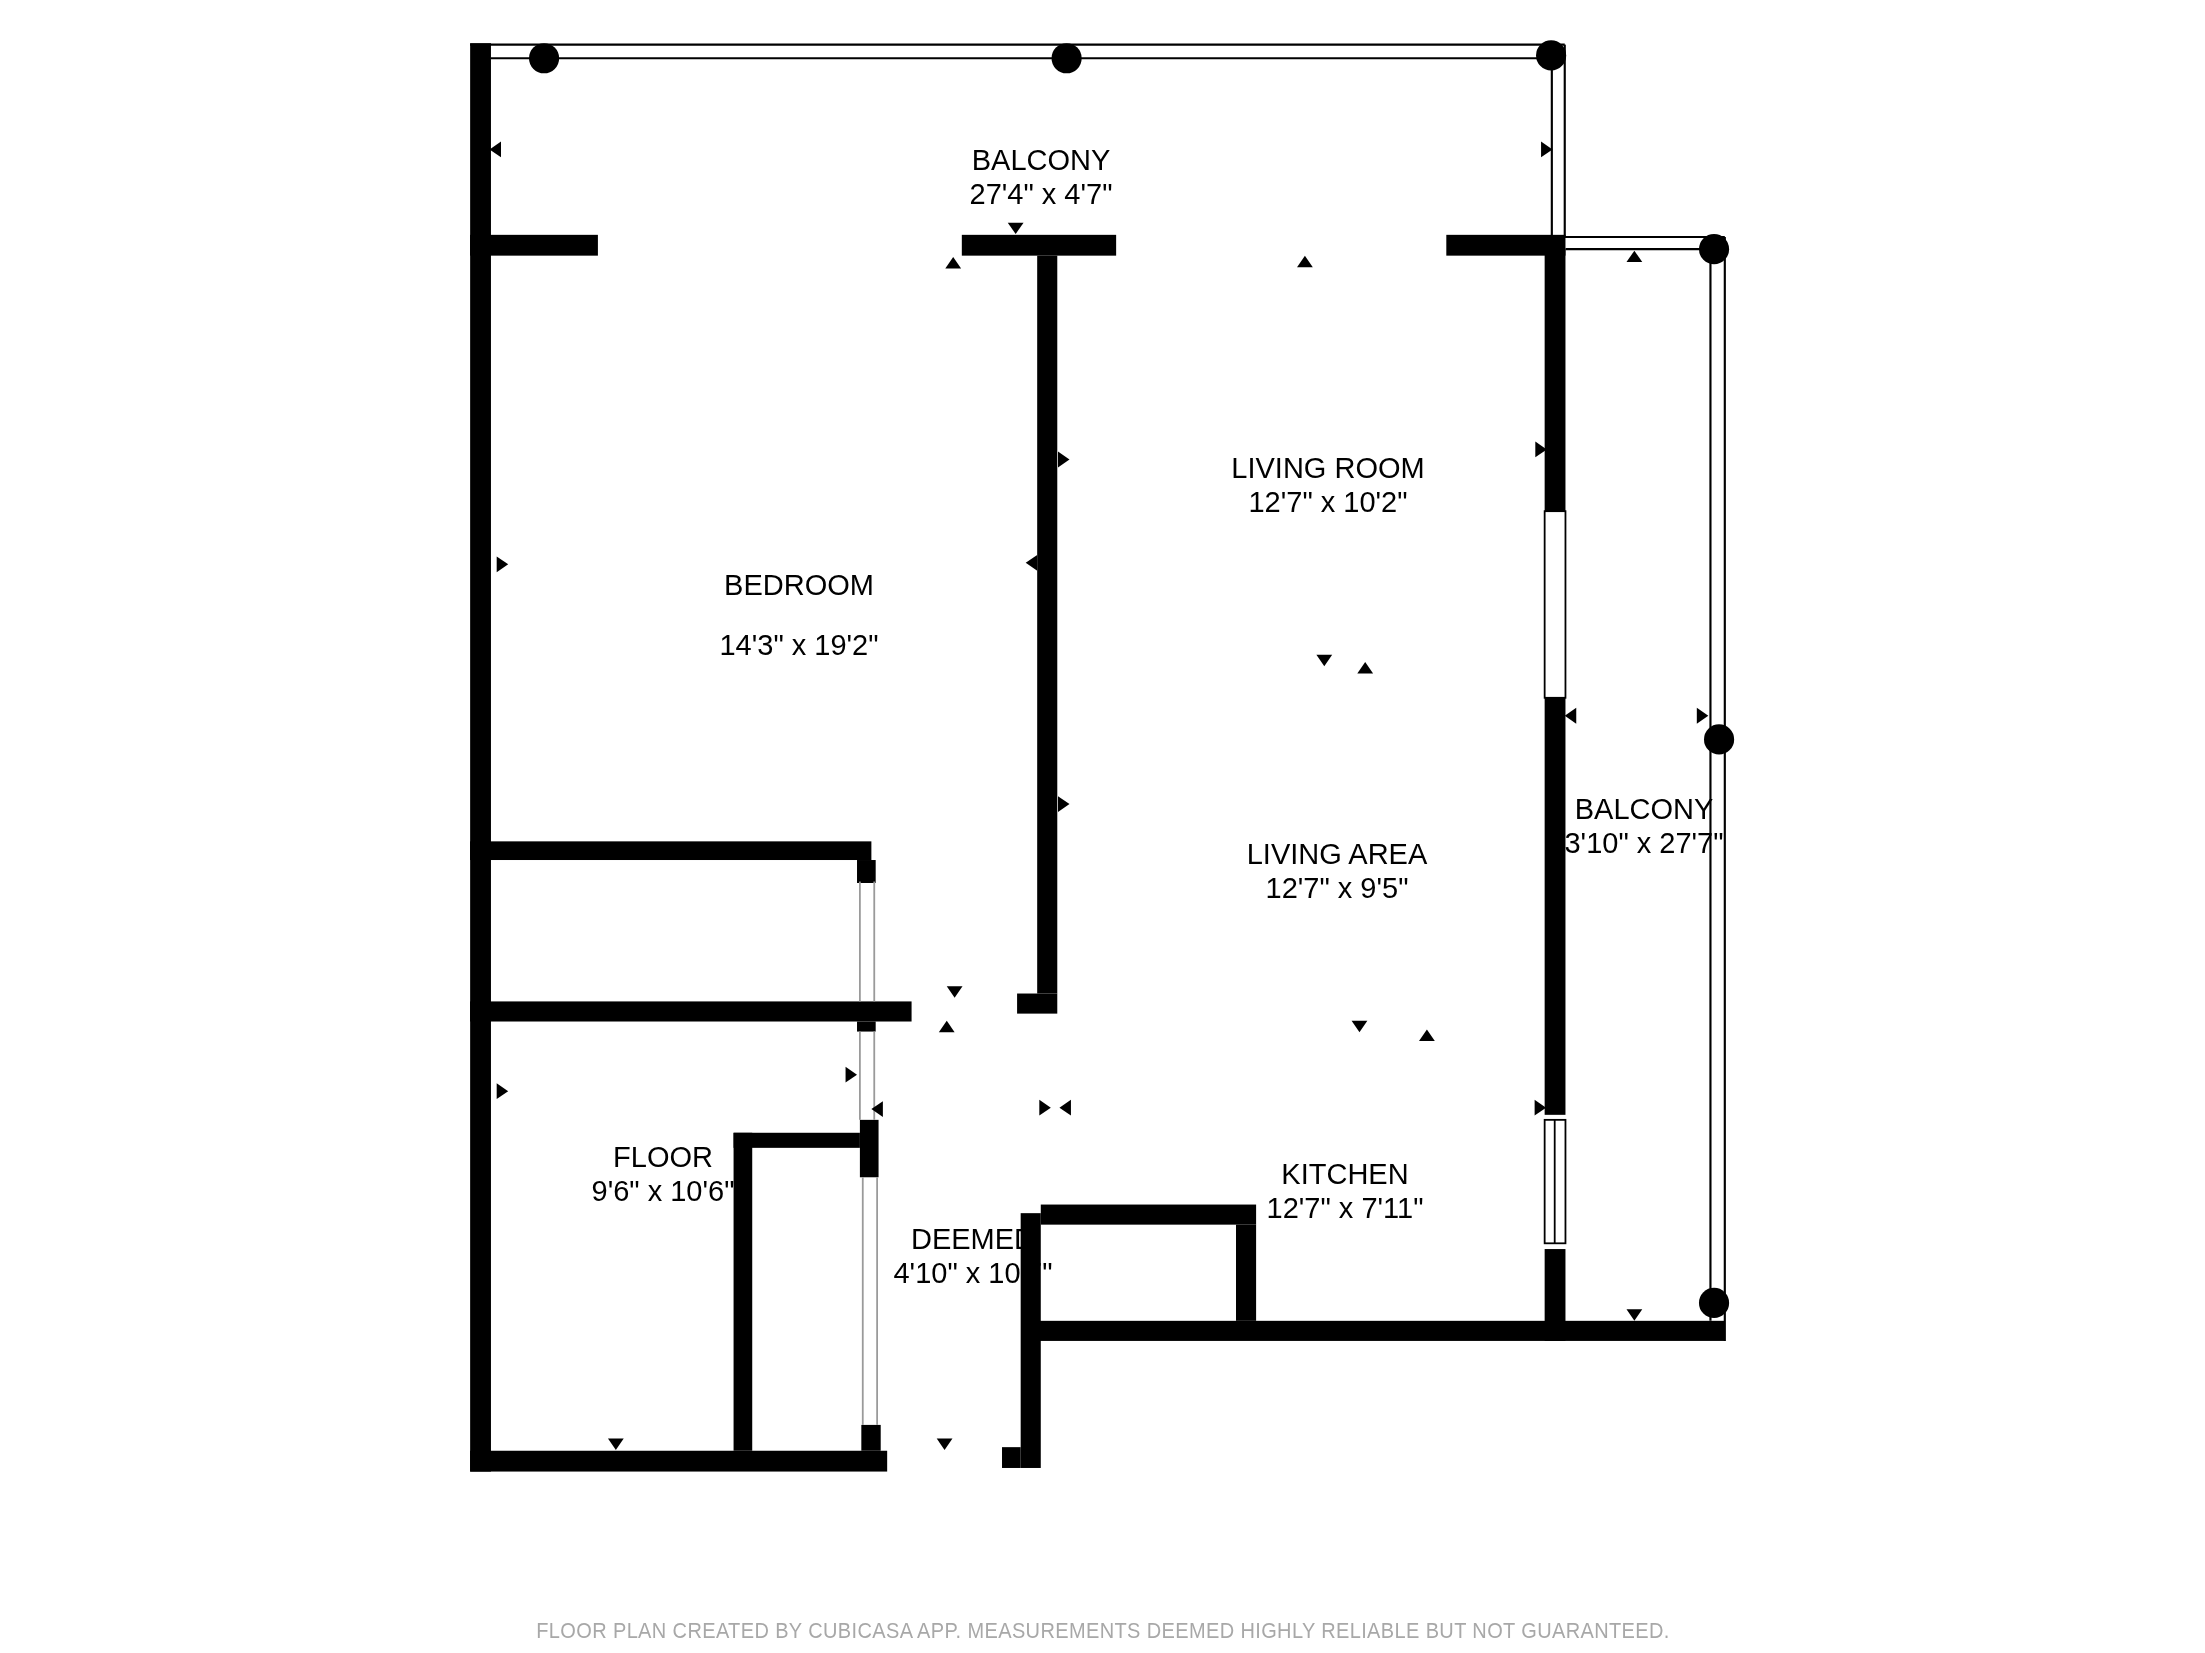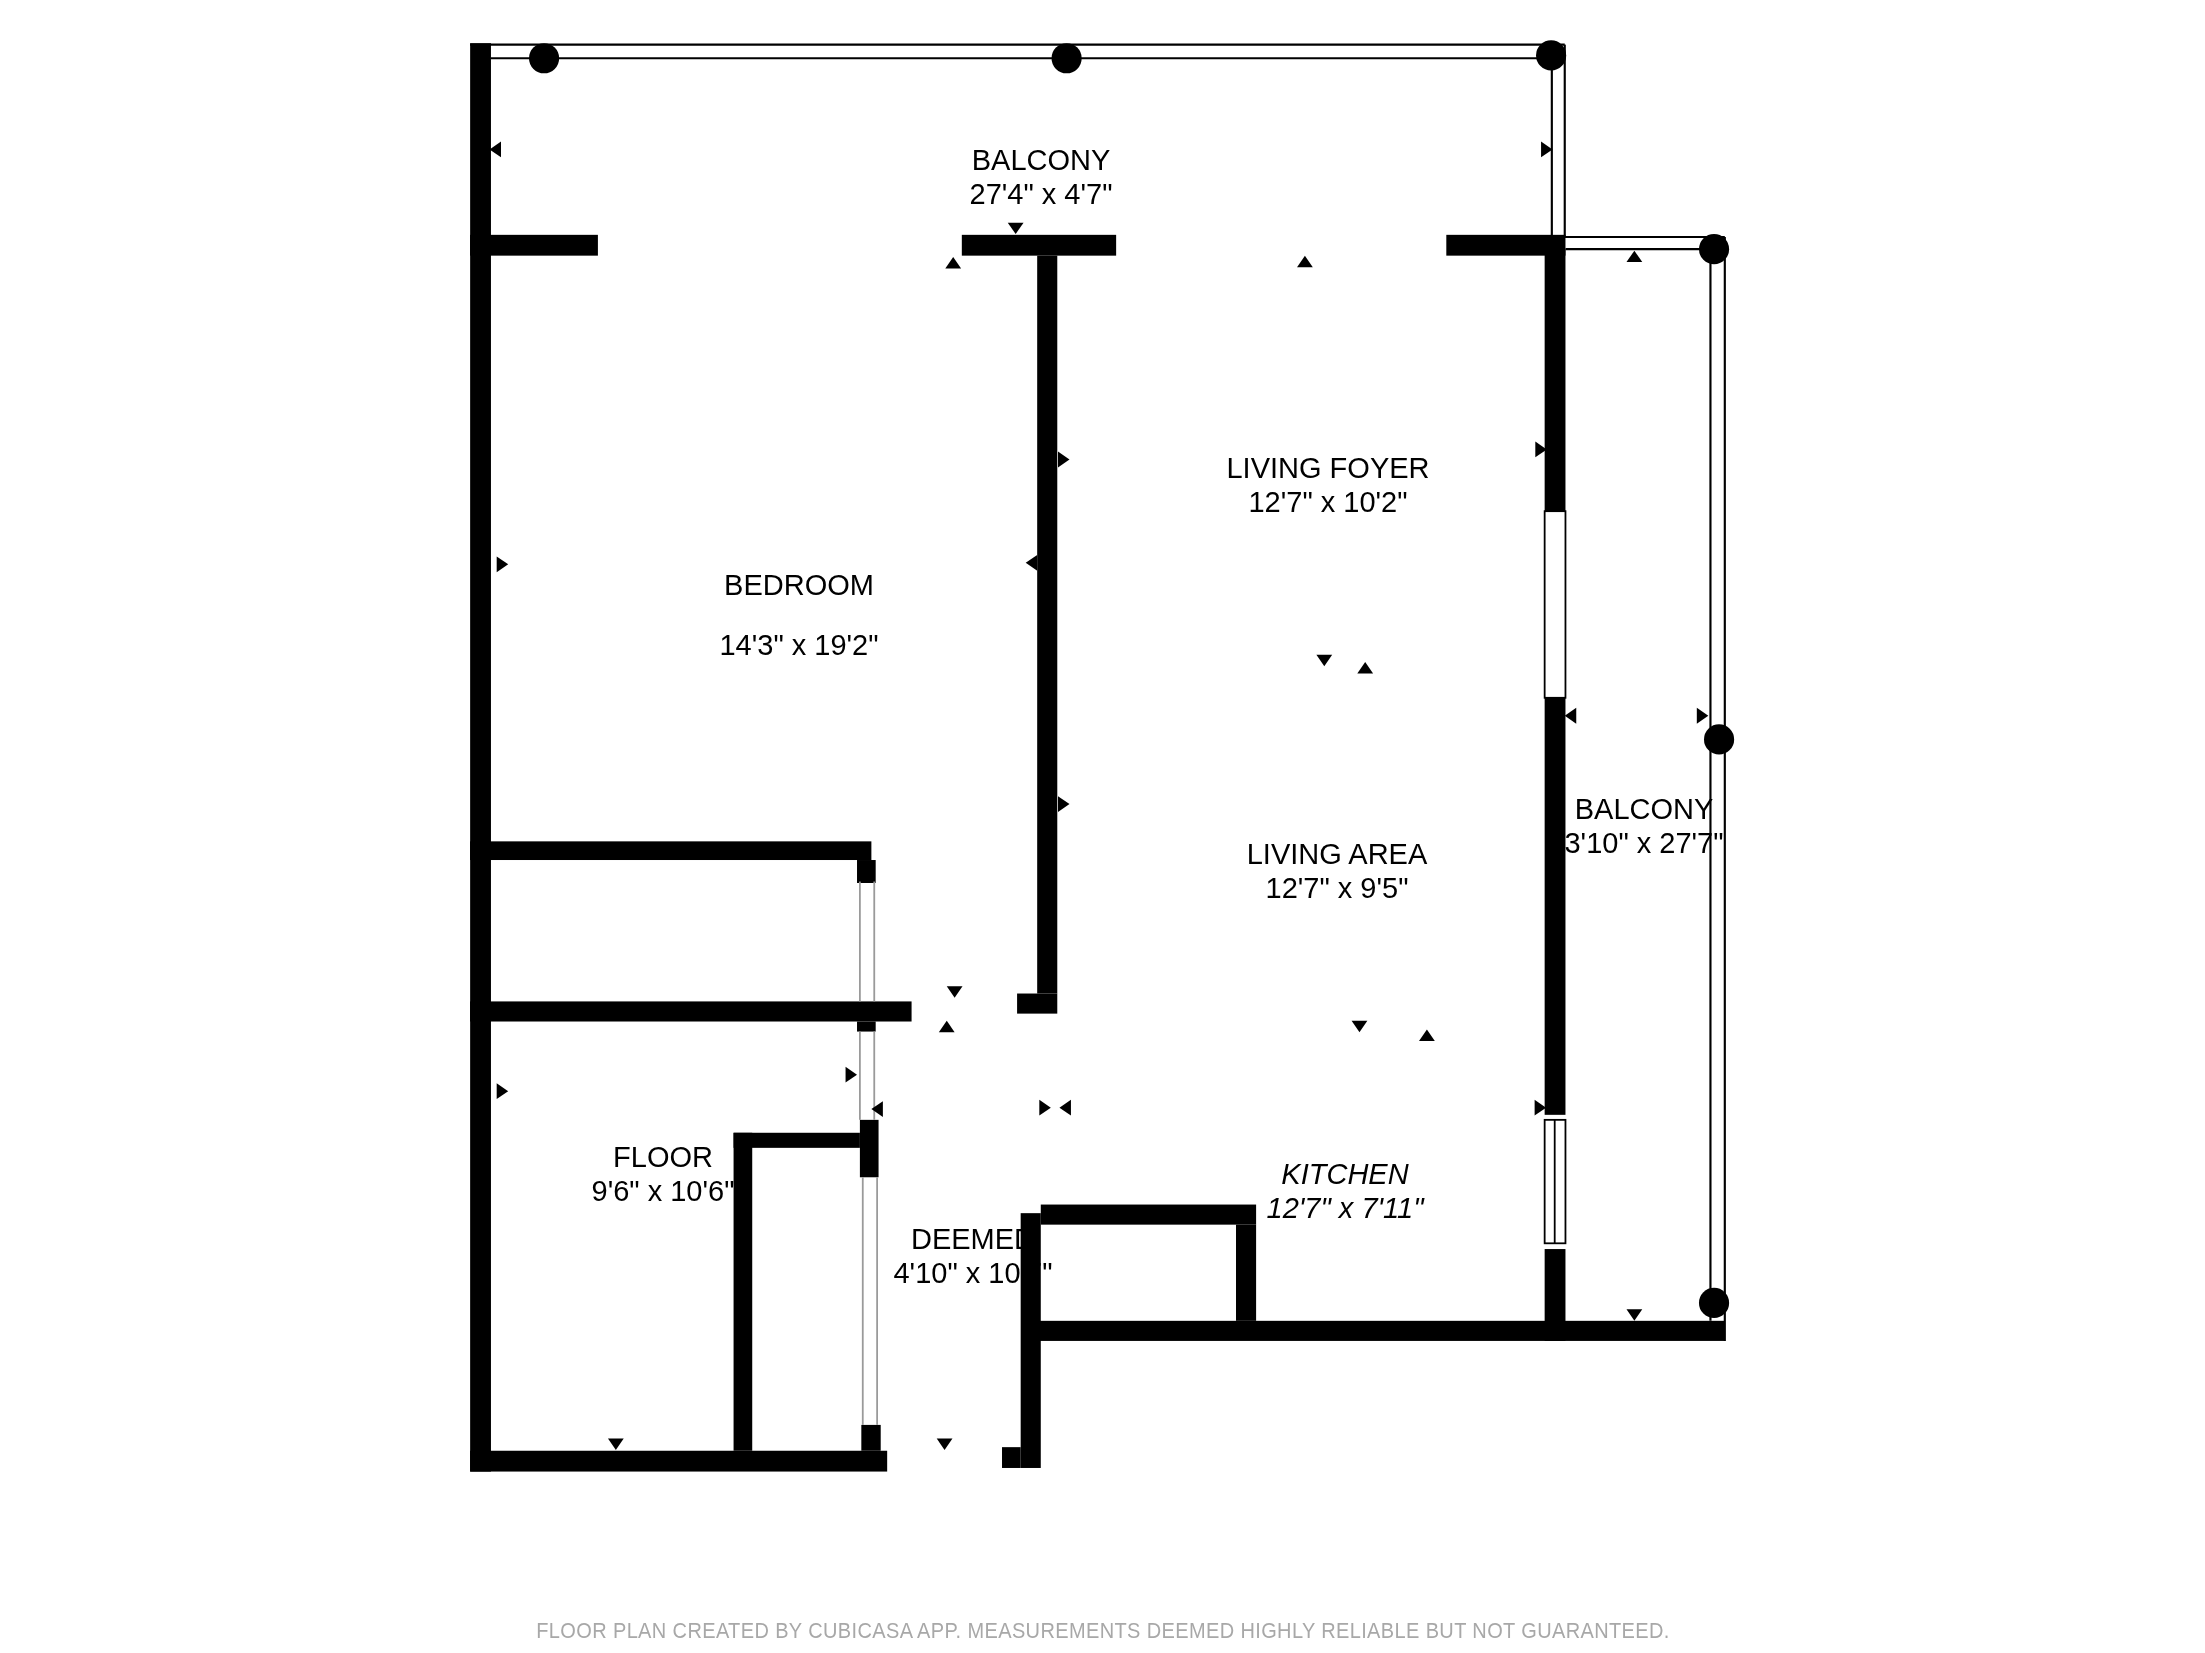--- a/index.html
+++ b/index.html
@@ -25,21 +25,21 @@
     white-space:nowrap;
     z-index:1;
   }
   
   .pos-balcony-top   {left:1041px;top:177px;}
   .pos-living-room   {left:1328px;top:485px;}
   .pos-bedroom       {left:799px;top:615px;gap:26px;}
   .pos-balcony-right {left:1644px;top:826px;}
   .pos-dining-area   {left:1337px;top:871px;}
   .pos-bath          {left:663px; top:1174px;}
-  .pos-kitchen       {left:1345px;top:1191px;font-style:italic;}
+  .pos-kitchen       {left:1345px;top:1191px;}
   .pos-foyer         {left:973px;top:1256px;}
   #plan-svg{
     position:absolute;left:0;top:0;width:2205px;height:1654px;
     z-index:2;
   }
   .footer{
     position:absolute;
     left:50%;top:1631px;
     transform:translate(-50%,-50%) scaleX(0.93);
     transform-origin:center;
@@ -52,21 +52,21 @@
 </head>
 <body>
 
 <div id="canvas">
 
   <div class="room-label pos-balcony-top">
     <span>BALCONY</span>
     <span>27'4" x 4'7"</span>
   </div>
   <div class="room-label pos-living-room">
-    <span>LIVING FOYER</span>
+    <span>LIVING ROOM</span>
     <span>12'7" x 10'2"</span>
   </div>
   <div class="room-label pos-bedroom">
     <span>BEDROOM</span>
     <span>14'3" x 19'2"</span>
   </div>
   <div class="room-label pos-balcony-right">
     <span>BALCONY</span>
     <span>3'10" x 27'7"</span>
   </div>

